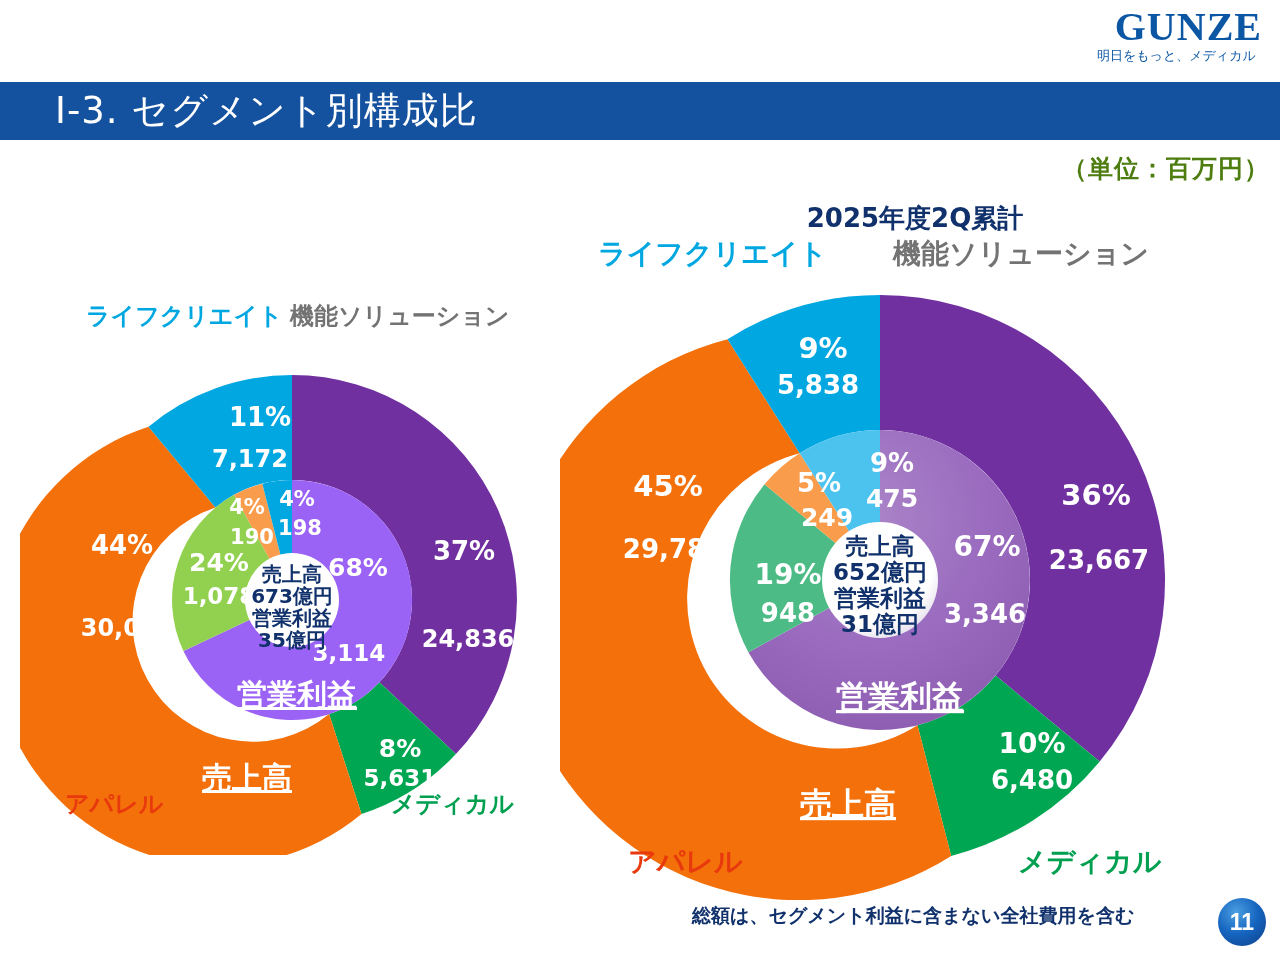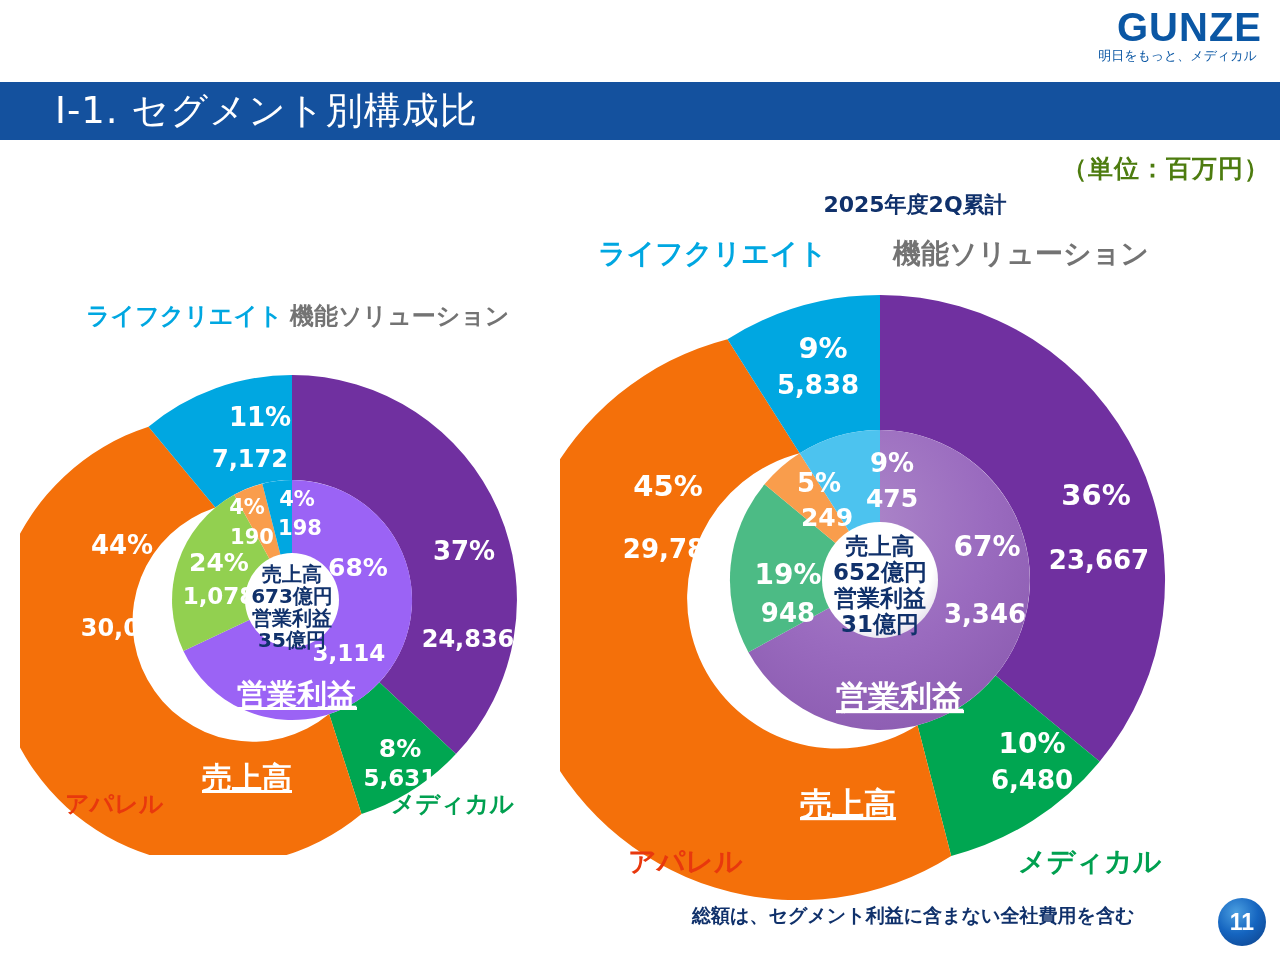--- a/index.html
+++ b/index.html
@@ -4,21 +4,21 @@
 <style>
   html,body{margin:0;padding:0;}
   body{
     width:1280px;height:960px;background:#ffffff;overflow:hidden;
     font-family:"DejaVu Sans","Liberation Sans",sans-serif;
     position:relative;
   }
   
   .logo-wrap{position:absolute;right:18px;top:6px;text-align:center;}
   .logo-mark{
-    font-family:Liberation Sans, sans-serif;
+    font-family:Liberation Serif, serif;
     font-weight:bold;font-size:40px;letter-spacing:1px;color:#0b57a4;
     line-height:42px;
     margin-left:24px;
   }
   .logo-tag{
     font-family:"DejaVu Sans",sans-serif;font-size:13px;color:#0b57a4;
     letter-spacing:0px;line-height:16px;font-weight:500;
   }
   .title-bar{
     position:absolute;left:0;top:82px;width:1280px;height:58px;
@@ -76,21 +76,21 @@
 </style>
 </head>
 <body>
 
 <div class="logo-wrap">
   <div class="logo-mark">GUNZE</div>
   <div class="logo-tag">明日をもっと、メディカル</div>
 </div>
 
 <div class="title-bar">
-  <div class="title-text">Ⅰ-1. セグメント別構成比</div>
+  <div class="title-text">Ⅰ-3. セグメント別構成比</div>
 </div>
 
 <div class="unit-label">（単位：百万円）</div>
 
 <div class="panel" style="left:20px;top:240px;width:560px;height:620px;">
 
 
   <div class="seg-top-label lifecreate" style="left:66px;top:60px;font-size:24px;">ライフクリエイト</div>
   <div class="seg-top-label funcsol" style="left:270px;top:60px;font-size:24px;">機能ソリューション</div>
 
@@ -153,21 +153,21 @@
       <text class="center-txt" x="0" y="47" text-anchor="middle" font-size="20">35億円</text>
     </g>
   </svg>
 
   <div class="seg-bottom-label apparel" style="left:45px;top:548px;font-size:24px;">アパレル</div>
   <div class="seg-bottom-label medical" style="left:371px;top:548px;font-size:24px;">メディカル</div>
 </div>
 
 <div class="panel" style="left:560px;top:185px;width:700px;height:700px;">
 
-  <div class="panel-subtitle" style="left:135px;top:5px;width:440px;font-size:22px;">2025年度2Q累計</div>
+  <div class="panel-subtitle" style="left:135px;top:16px;width:440px;font-size:26px;">2025年度2Q累計</div>
 
   <div class="seg-top-label lifecreate" style="left:38px;top:50px;font-size:28px;">ライフクリエイト</div>
   <div class="seg-top-label funcsol" style="left:333px;top:50px;font-size:28px;">機能ソリューション</div>
 
   <svg width="700" height="620" viewBox="0 0 700 620" style="position:absolute;left:0;top:95px;">
     <defs>
       <radialGradient id="gradInnerPurple" cx="42%" cy="30%" r="78%">
         <stop offset="0%" stop-color="#ab85c8"></stop>
         <stop offset="55%" stop-color="#9a6bbf"></stop>
         <stop offset="100%" stop-color="#8b5bb0"></stop>

